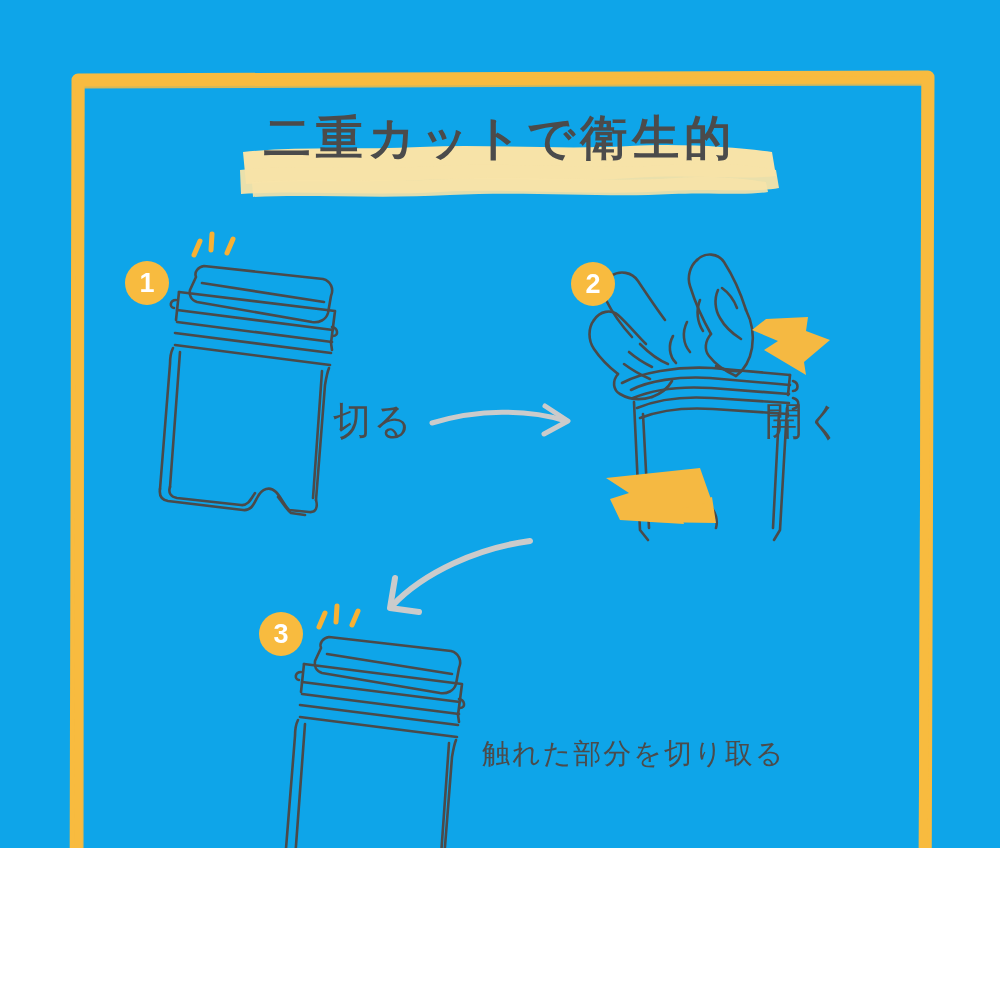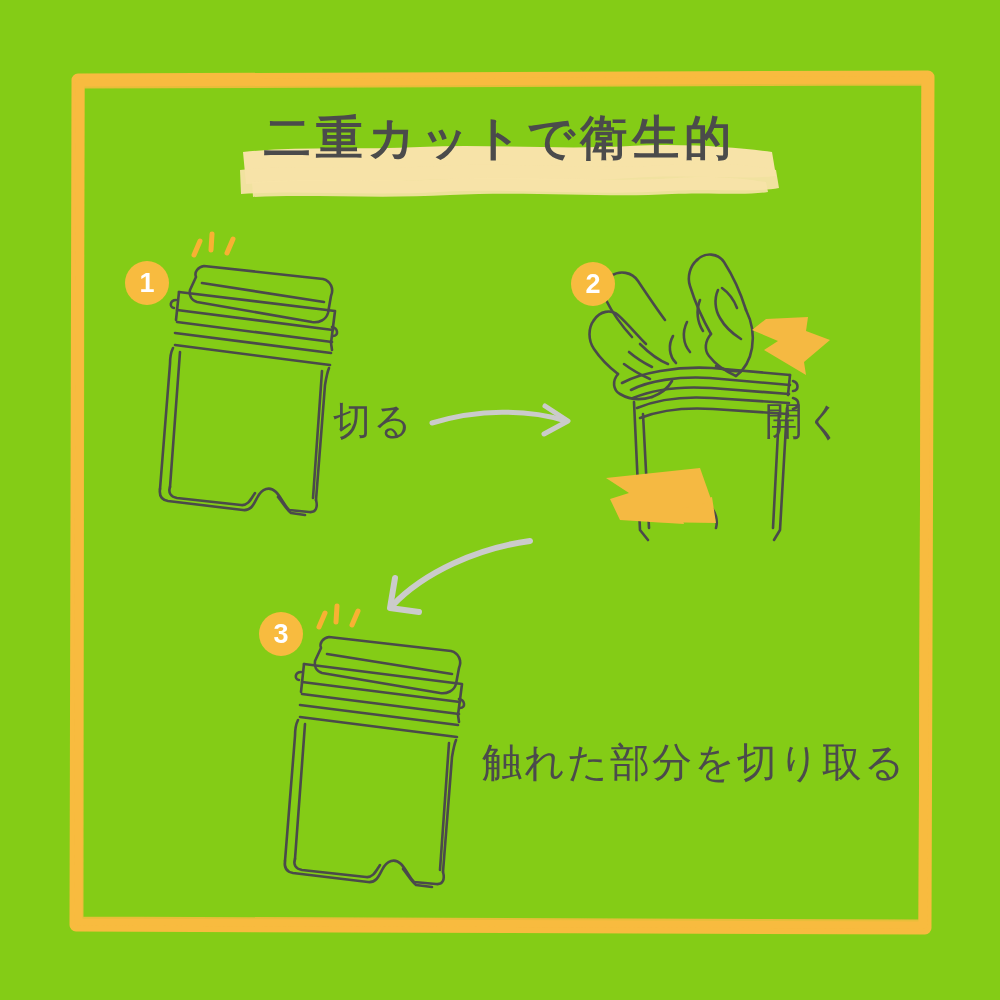--- a/index.html
+++ b/index.html
@@ -6,22 +6,22 @@
     margin: 0;
     padding: 0;
     background: #ffffff;
   }
   body {
     font-family: "Liberation Sans", "DejaVu Sans", sans-serif;
   }
   #canvas {
     position: relative;
     width: 1000px;
-    height: 1000px;
-    background: #84cc16;
+    height: 848px;
+    background: #0ea5e9;
     overflow: hidden;
   }
   .frame-svg, .art-svg {
     position: absolute;
     top: 0;
     left: 0;
     width: 1000px;
     height: 1000px;
     pointer-events: none;
   }
@@ -48,21 +48,21 @@
     font-family: "Liberation Sans", "DejaVu Sans", sans-serif;
     color: #4b4b4b;
     font-size: 38px;
     letter-spacing: 2px;
     white-space: nowrap;
     z-index: 4;
     text-align: right;
   }
   #cap-cut   { left: 333px; top: 396px; }
   #cap-open  { left: 765px; top: 396px; }
-  #cap-trim  { left: 482px; top: 735px; font-size: 40px; }
+  #cap-trim  { left: 482px; top: 735px; font-size: 28px; }
   .badge {
     position: absolute;
     width: 44px;
     height: 44px;
     border-radius: 50%;
     background: #f8bb3f;
     color: #ffffff;
     font-family: "Liberation Sans", "DejaVu Sans", sans-serif;
     font-size: 27px;
     font-weight: bold;

